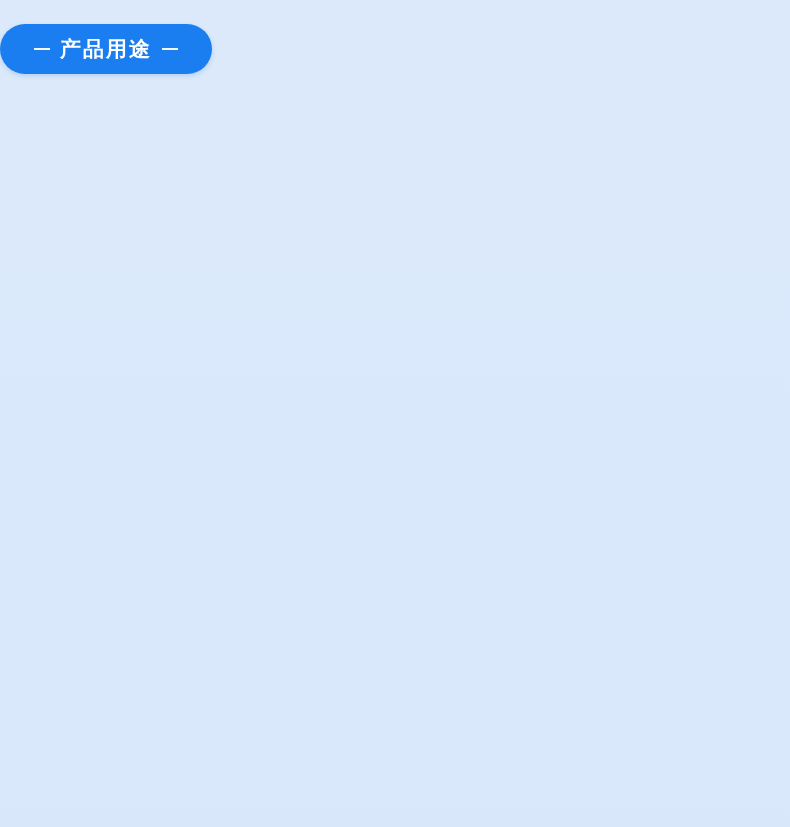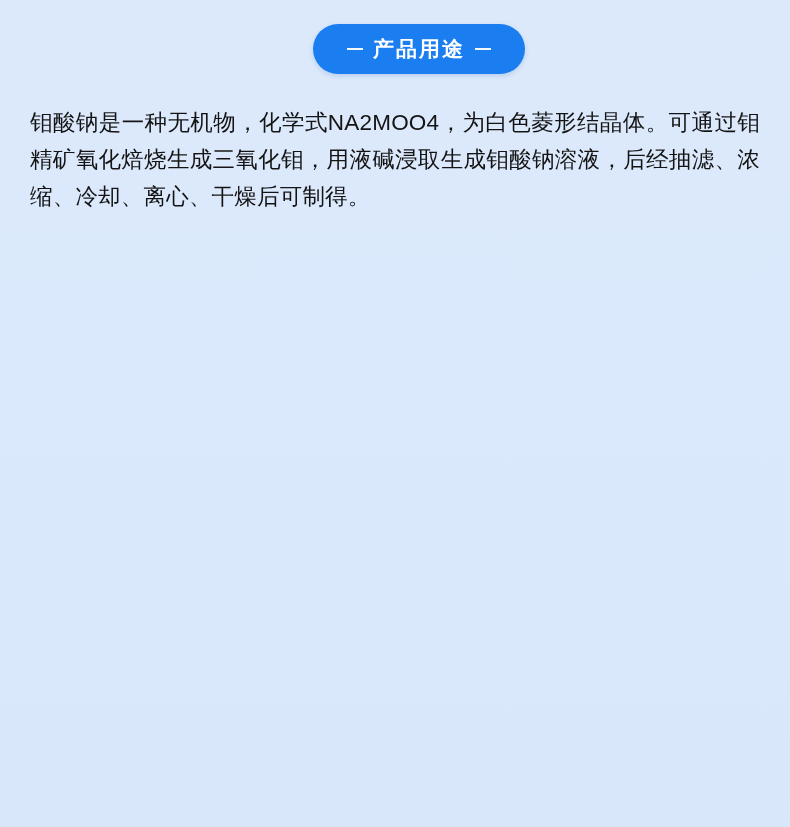--- a/index.html
+++ b/index.html
@@ -15,24 +15,22 @@
   }
   .page {
     position: relative;
     width: 790px;
     height: 827px;
     background: linear-gradient(180deg, #dce9fb 0%, #dbe9fc 40%, #d9e7fb 100%);
     box-sizing: border-box;
   }
   .header {
     display: flex;
-    justify-content: center;
     align-items: center;
     padding-top: 24px;
-    padding-left: 48px;
   }
   .badge {
     display: inline-flex;
     align-items: center;
     justify-content: center;
     gap: 10px;
     background: #1a7df0;
     color: #ffffff;
     border-radius: 26px;
     padding: 11px 34px;
@@ -68,16 +66,15 @@
 
   <div class="header">
     <div class="badge">
       <span class="dash"></span>
       <span>产品用途</span>
       <span class="dash"></span>
     </div>
   </div>
 
   <div class="content">
-    <p class="para">钼酸钠是一种无机物，化学式NA2MOO4，为白色菱形结晶体。可通过钼精矿氧化焙烧生成三氧化钼，用液碱浸取生成钼酸钠溶液，后经抽滤、浓缩、冷却、离心、干燥后可制得。</p>
   </div>
 
 </div>
 
 </body></html>

